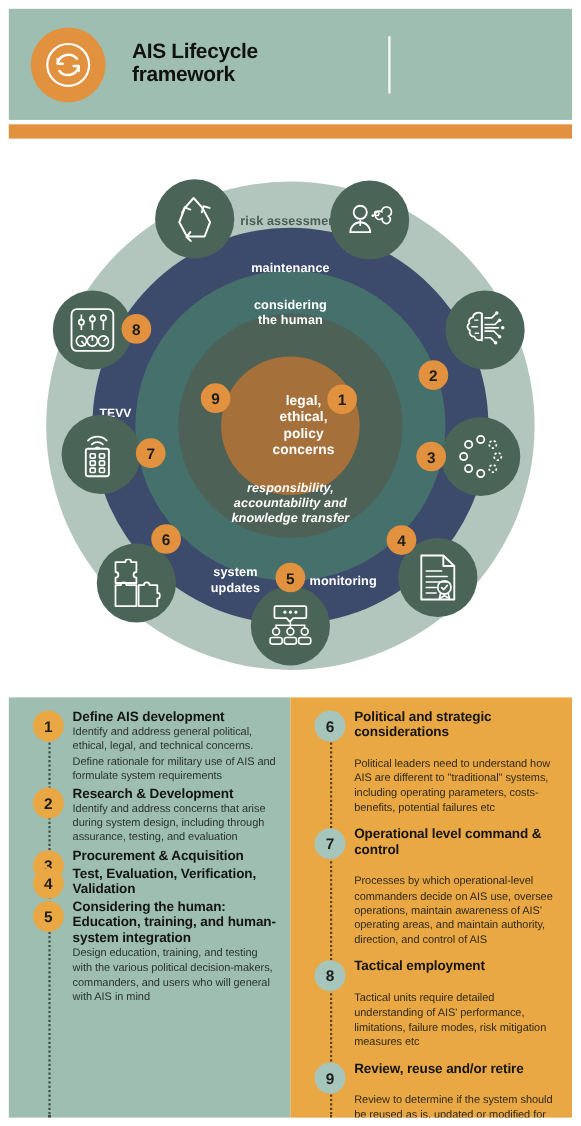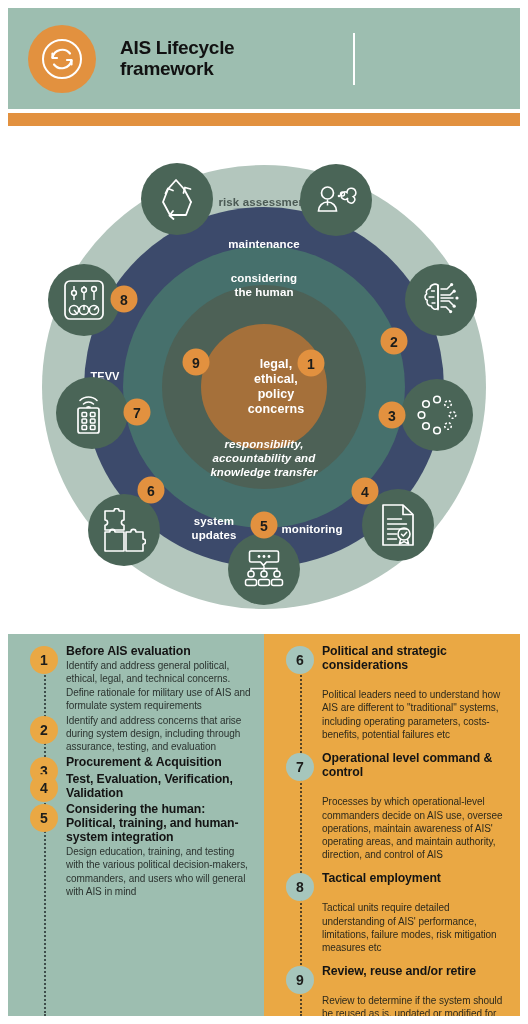--- a/index.html
+++ b/index.html
@@ -303,42 +303,43 @@
 </div>
 
 <div class="footer">
 
   <div class="panel panel-left">
     <div class="dash"></div>
     <div class="steps">
 
       <div class="step">
         <div class="step-badge">1</div>
-        <div class="step-title">Before AIS evaluation</div>
+        <div class="step-title">Define AIS development</div>
         <div class="step-desc">Identify and address general political, ethical, legal, and technical concerns. Define rationale for military use of AIS and formulate system requirements</div>
       </div>
 
       <div class="step">
         <div class="step-badge">2</div>
+        <div class="step-title">Research &amp; Development</div>
         <div class="step-desc">Identify and address concerns that arise during system design, including through assurance, testing, and evaluation</div>
       </div>
 
       <div class="step">
         <div class="step-badge">3</div>
         <div class="step-title">Procurement &amp; Acquisition</div>
       </div>
 
       <div class="step">
         <div class="step-badge">4</div>
         <div class="step-title">Test, Evaluation, Verification, Validation</div>
       </div>
 
       <div class="step">
         <div class="step-badge">5</div>
-        <div class="step-title">Considering the human: Political, training, and human-system integration</div>
+        <div class="step-title">Considering the human: Education, training, and human-system integration</div>
         <div class="step-desc">Design education, training, and testing with the various political decision-makers, commanders, and users who will general with AIS in mind</div>
       </div>
 
     </div>
   </div>
 
   <div class="panel panel-right">
     <div class="dash"></div>
     <div class="steps">
 

